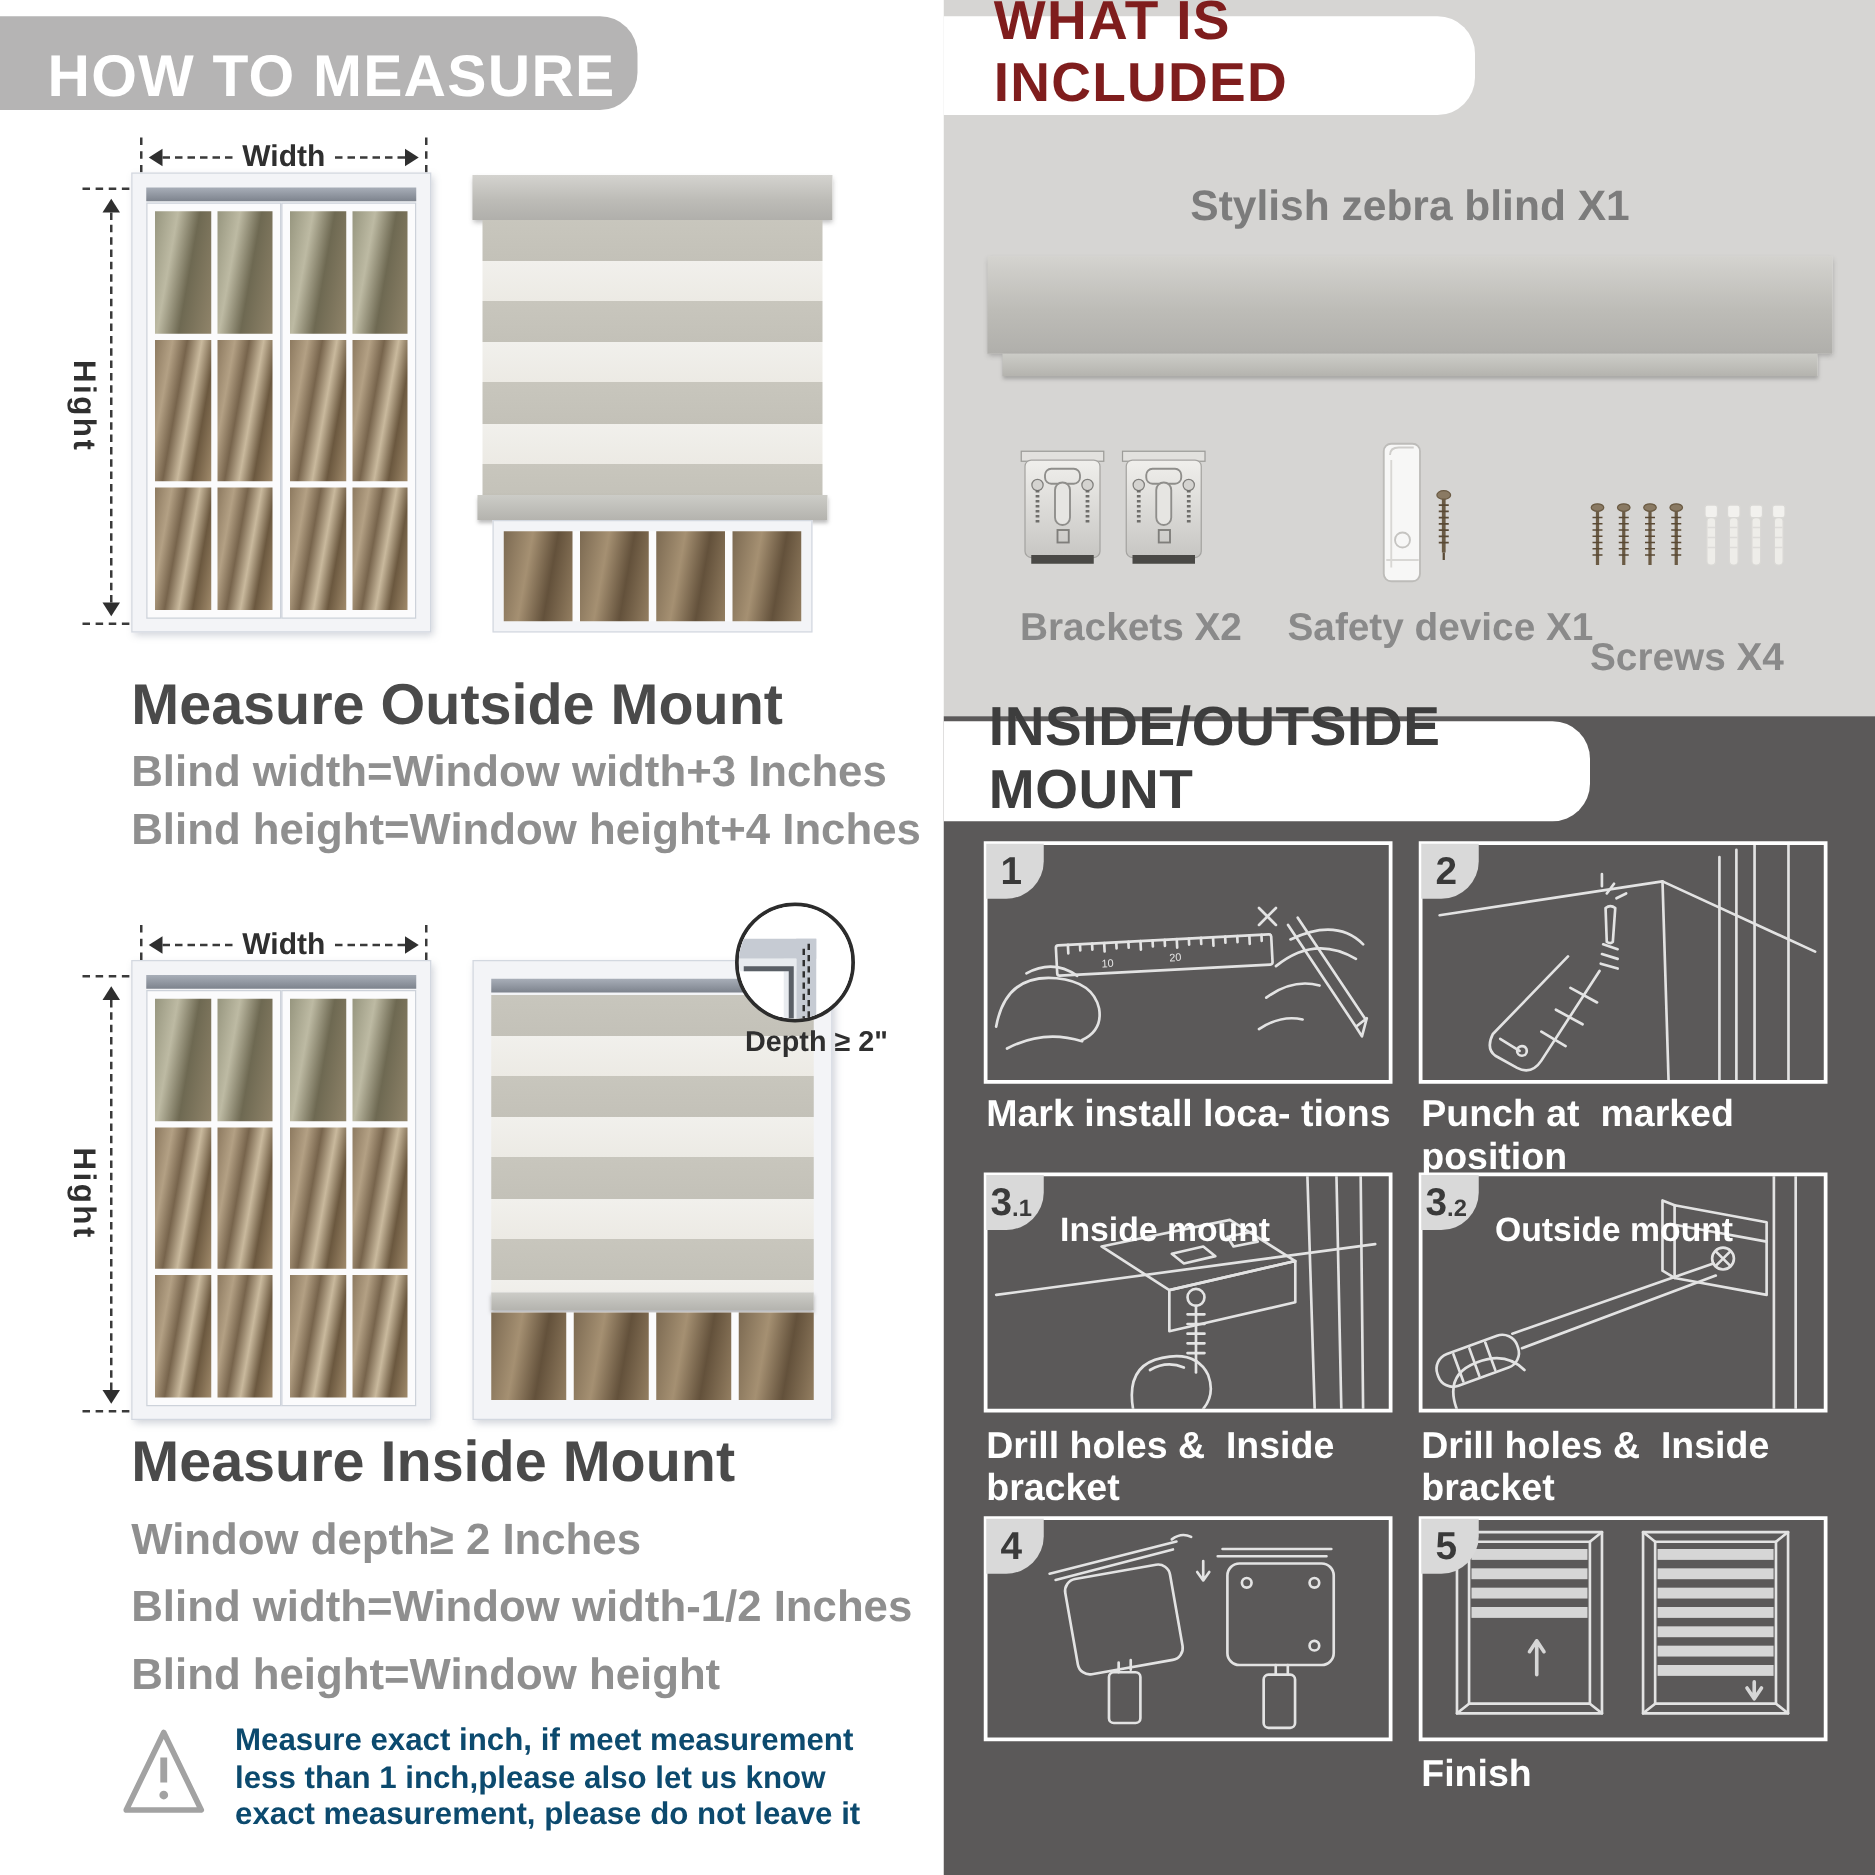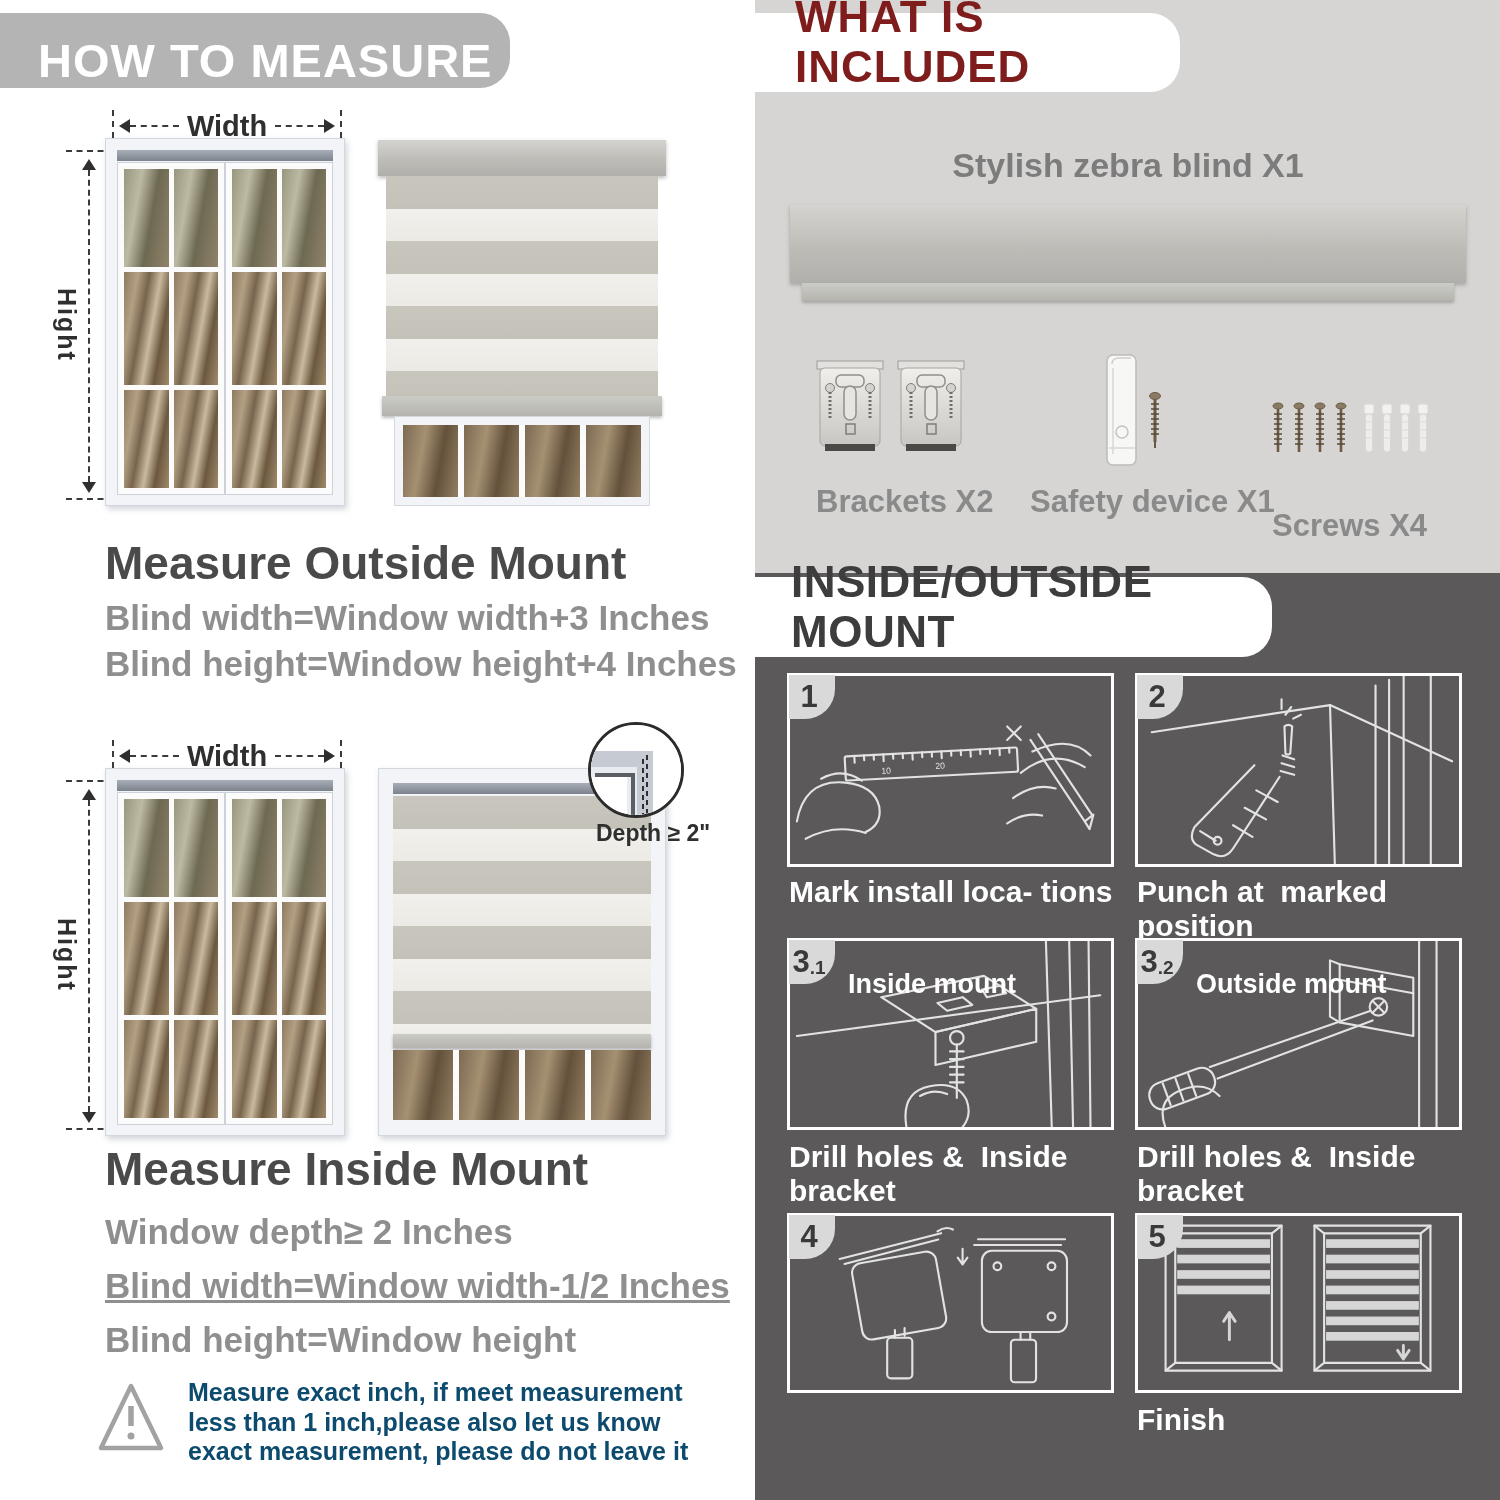--- a/index.html
+++ b/index.html
@@ -17,21 +17,21 @@
   .mount-pill span{color:#3d3d3d;font-weight:bold;font-size:44px;padding-left:36px;letter-spacing:.5px;}
 
   
   .included-panel{left:755px;top:0;width:745px;height:573px;background:#d6d5d3;}
   .mount-panel{left:755px;top:573px;width:745px;height:927px;background:#5b5959;}
 
   
   .dash-h{border-top:2px dashed #3a3a3a;}
   .dash-v{border-left:2px dashed #3a3a3a;}
   .w-ann{display:flex;align-items:center;height:24px;}
-  .w-ann .lbl{font-size:29px;font-weight:bold;color:#2f2f2f;padding:0 8px;white-space:nowrap;}
+  .w-ann .lbl{font-size:24px;font-weight:bold;color:#2f2f2f;padding:0 8px;white-space:nowrap;}
   .w-ann .seg{flex:1;border-top:2px dashed #3a3a3a;height:0;}
   .arr-l{width:0;height:0;border:7px solid transparent;border-right:11px solid #2f2f2f;}
   .arr-r{width:0;height:0;border:7px solid transparent;border-left:11px solid #2f2f2f;}
   .arr-u{width:0;height:0;border:7px solid transparent;border-bottom:11px solid #2f2f2f;margin-left:-6px;}
   .arr-d{width:0;height:0;border:7px solid transparent;border-top:11px solid #2f2f2f;margin-left:-6px;}
   .h-ann{display:flex;flex-direction:column;align-items:flex-start;}
   .h-ann .seg{flex:1;border-left:2px dashed #3a3a3a;width:0;}
   .vlabel{writing-mode:vertical-rl;font-size:25px;font-weight:bold;color:#2f2f2f;letter-spacing:2px;}
 
   
@@ -209,21 +209,21 @@
       <rect x="36" y="42" width="10" height="48" fill="#e8ebef"></rect>
       <path d="M4 50 H42 V90" fill="none" stroke="#5a5f66" stroke-width="4"></path>
       <path d="M52 34 V90" fill="none" stroke="#2f2f2f" stroke-width="2" stroke-dasharray="5,4"></path>
       <path d="M56 30 V90" fill="none" stroke="#2f2f2f" stroke-width="2" stroke-dasharray="5,4"></path>
     </svg>
   </div>
   <div class="abs depth-label" style="left:596px;top:820px;">Depth ≥ 2"</div>
 
   <div class="abs m-title" style="left:105px;top:1142px;">Measure Inside Mount</div>
   <div class="abs m-line" style="left:105px;top:1212px;">Window depth≥ 2 Inches</div>
-  <div class="abs m-line" style="left:105px;top:1266px;text-decoration:underline;">Blind width=Window width-1/2 Inches</div>
+  <div class="abs m-line" style="left:105px;top:1266px;">Blind width=Window width-1/2 Inches</div>
   <div class="abs m-line" style="left:105px;top:1320px;">Blind height=Window height</div>
 
   <svg class="abs" style="left:96px;top:1378px;" width="70" height="80" viewBox="0 0 70 80">
     <path d="M35 8 L65 70 L5 70 Z" fill="none" stroke="#a2a2a2" stroke-width="4.5" stroke-linejoin="round"></path>
     <line x1="35" y1="28" x2="35" y2="48" stroke="#a2a2a2" stroke-width="5.5"></line>
     <circle cx="35" cy="58" r="3.5" fill="#a2a2a2"></circle>
   </svg>
   <div class="abs warn-text" style="left:188px;top:1378px;">Measure exact inch, if meet measurement less than 1 inch,please also let us know exact measurement, please do not leave it</div>
 
   <div class="abs included-panel"></div>

